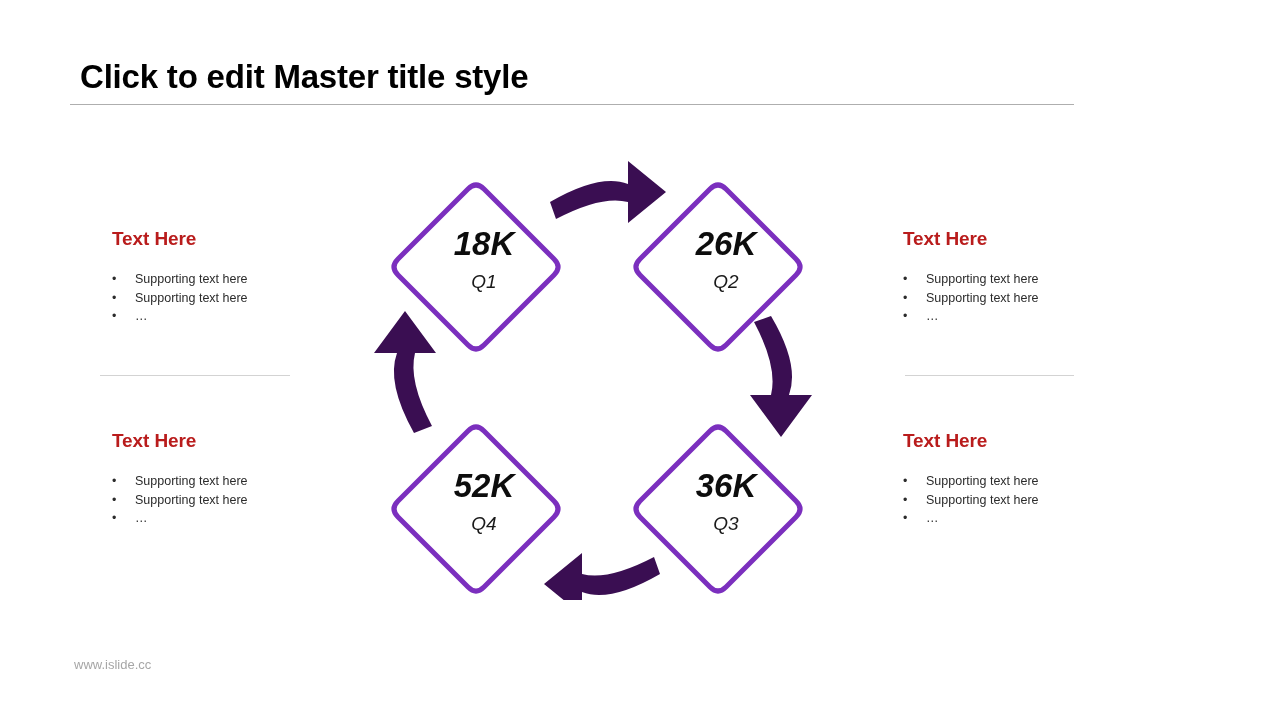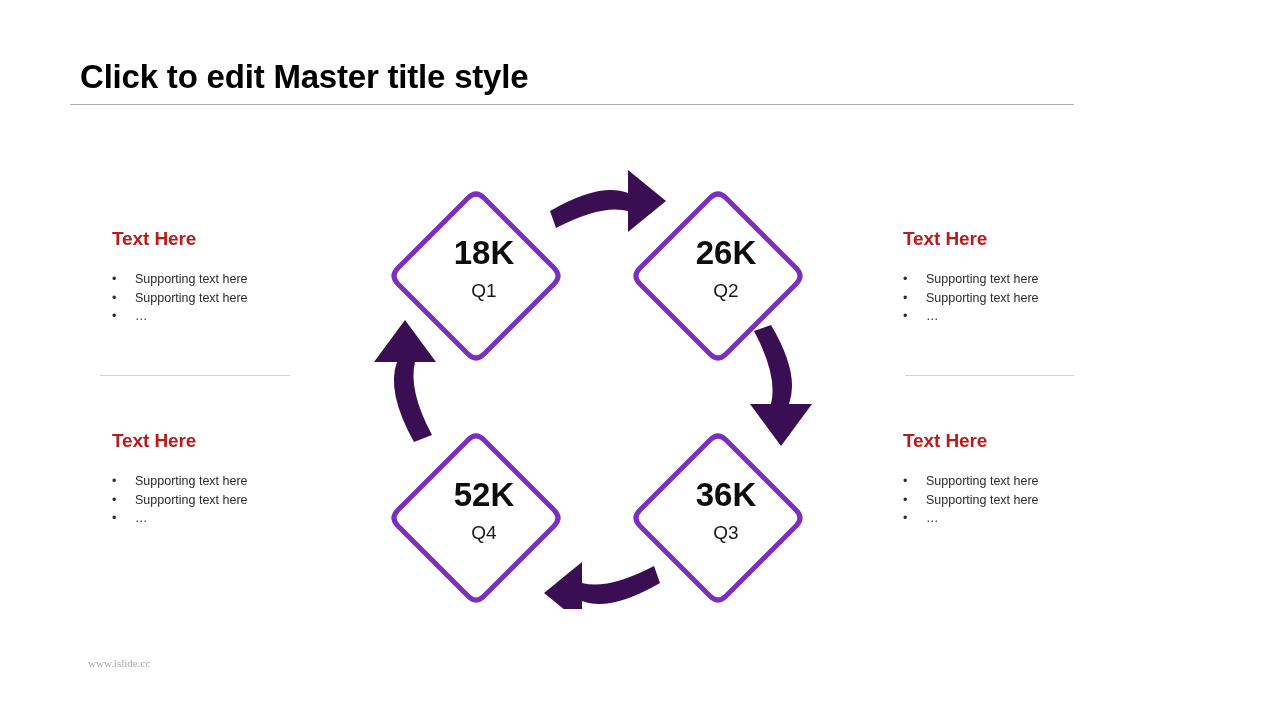--- a/index.html
+++ b/index.html
@@ -82,47 +82,47 @@
     height: 1px;
     background: #d3d3d3;
   }
   .divider-left  { left: 100px; top: 375px; width: 190px; }
   .divider-right { left: 905px; top: 375px; width: 205px; }
 
   
   .diagram {
     position: absolute;
     left: 370px;
-    top: 154px;
+    top: 145px;
     width: 470px;
     height: 455px;
+    font-style: italic;
   }
   .diagram svg { display: block; }
 
   .node-value {
     font-family: "Liberation Sans", sans-serif;
     font-size: 33px;
     font-weight: bold;
     fill: #0d0d0d;
   }
   .node-label {
     font-family: "Liberation Sans", sans-serif;
     font-size: 19px;
     font-weight: normal;
     fill: #1a1a1a;
   }
 
   
   .footer-url {
     position: absolute;
-    left: 88px;
+    left: 74px;
     top: 657px;
-    font-size: 11px;
+    font-size: 13px;
     color: #a6a6a6;
-    font-family: Liberation Serif, serif;
   }
   .footer-page {
     position: absolute;
     left: 1186px;
     top: 657px;
     font-size: 11.5px;
     color: #a6a6a6;
   }
 </style>
 </head>

